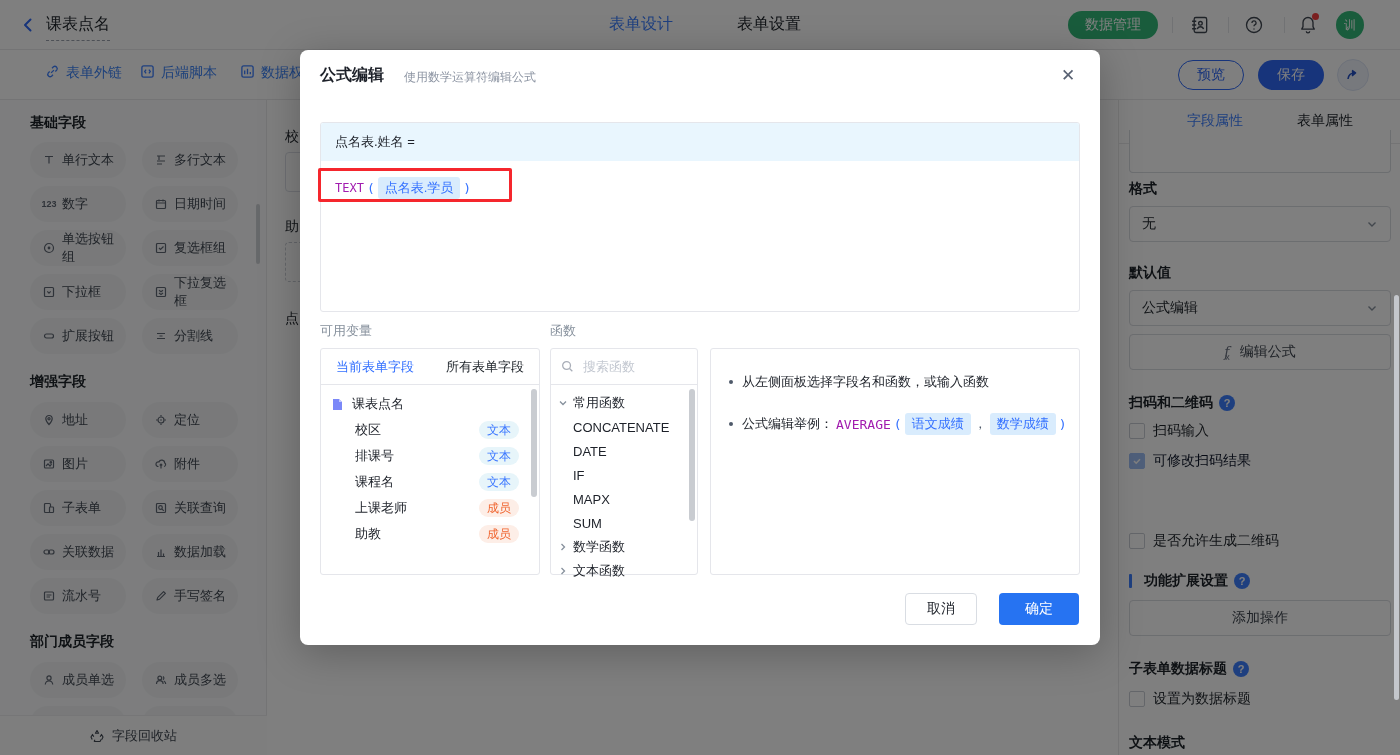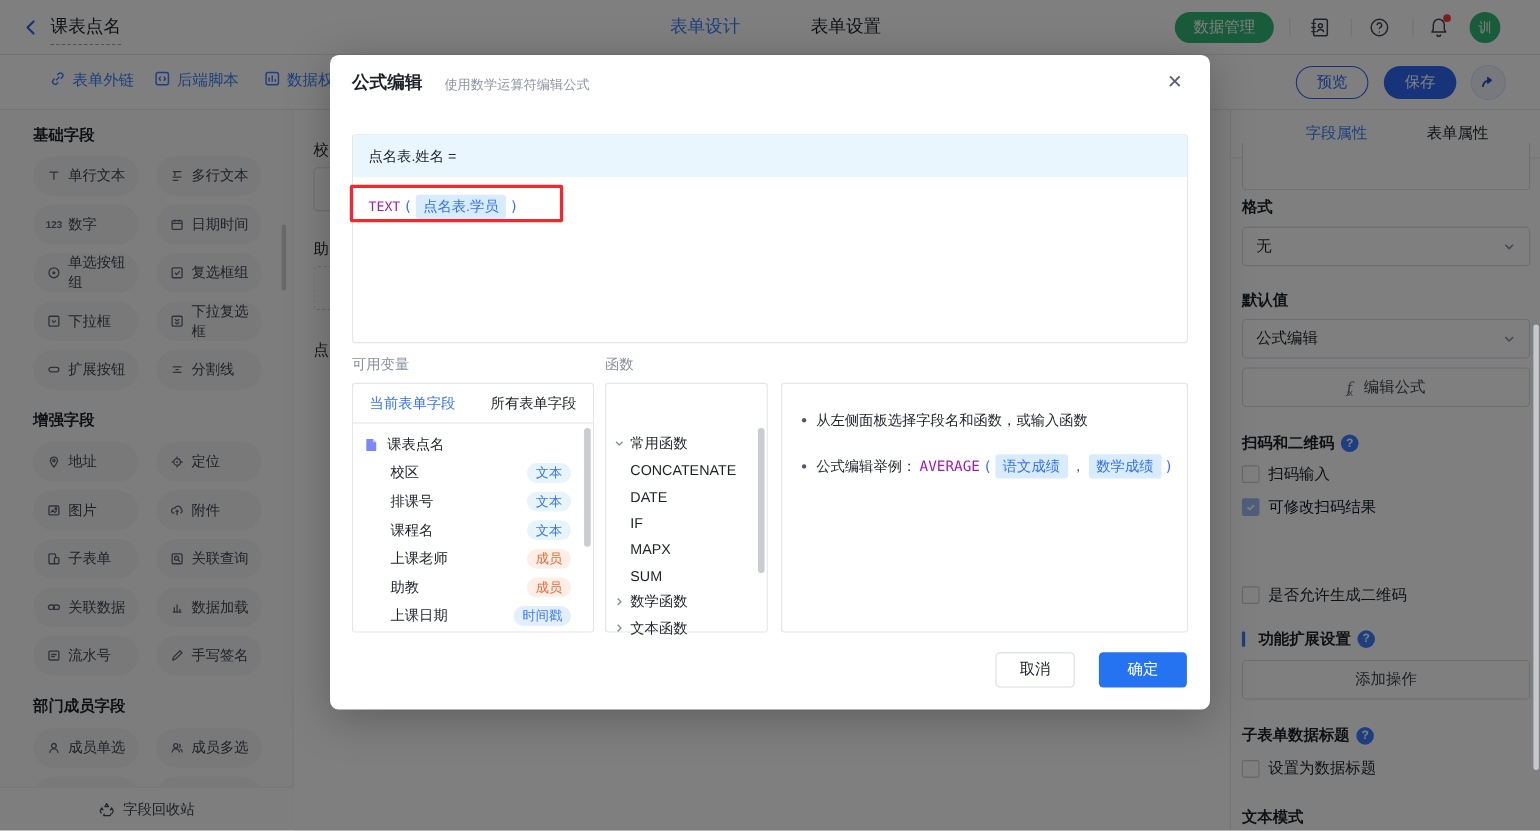--- a/index.html
+++ b/index.html
@@ -544,28 +544,31 @@
         <span class="tchip blue">文本</span>
       </div>
     <div class="tree-row child" style="top:146px;">
         <span>上课老师</span>
         <span class="tchip orange">成员</span>
       </div>
     <div class="tree-row child" style="top:172px;">
         <span>助教</span>
         <span class="tchip orange">成员</span>
       </div>
-    <div class="tree-row child" style="top:198px;">
-        <span>上课日期</span>
-        <span class="tchip ts">时间戳</span>
-      </div>
     <div class="vp-scroll"></div>
   </div>
 
   <div class="panel fp">
+    <div class="fp-search">
+      <svg width="13" height="13" viewBox="0 0 14 14" fill="none" stroke="#a9aeb8" stroke-width="1.4">
+          <circle cx="6" cy="6" r="4.2"></circle>
+          <path d="m9.2 9.2 3 3"></path>
+        </svg>
+      <input placeholder="搜索函数" style="">
+    </div>
     <div class="fn-row" style="top:42px;">
       <span class="caret">
           <svg width="10" height="10" viewBox="0 0 10 10" fill="none" stroke="currentColor" stroke-width="1.3">
             <path d="m2 3.5 3 3 3-3"></path>
           </svg>
         </span>
       <span>常用函数</span>
     </div>
     <div class="fn-row leaf" style="top:66px;">
         <span>CONCATENATE</span>

